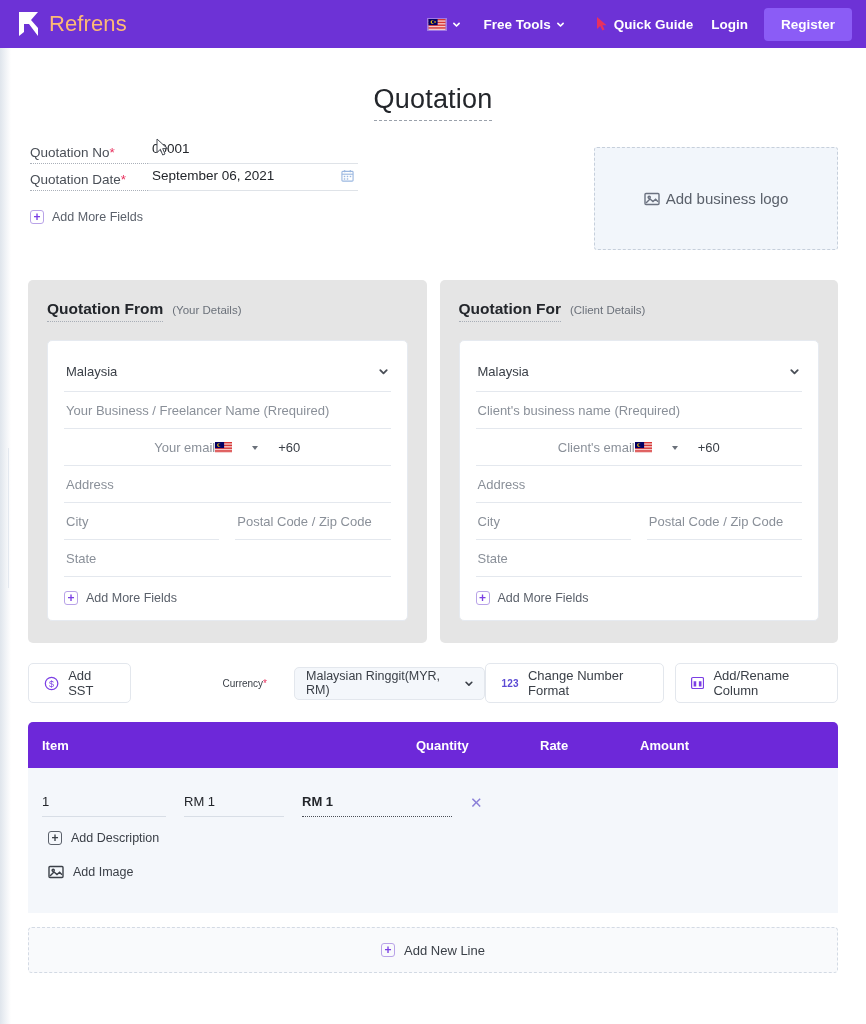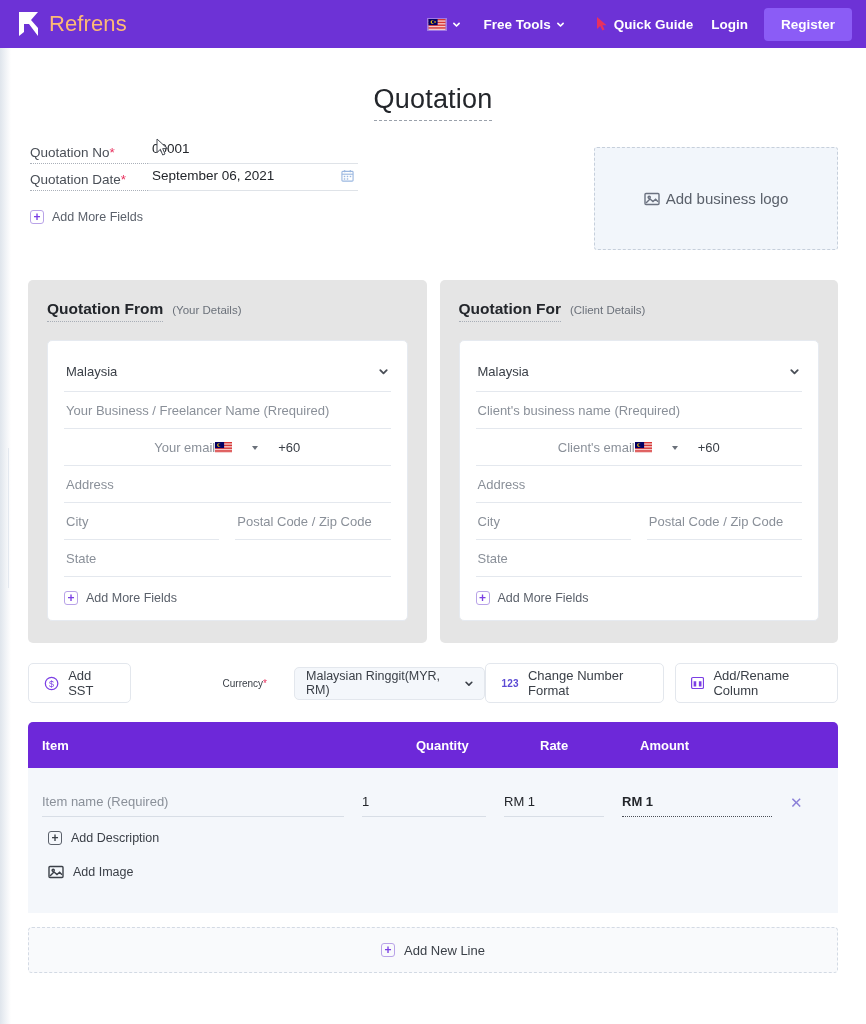--- a/index.html
+++ b/index.html
@@ -473,21 +473,20 @@
   <div class="table">
     <div class="thead">
       <div class="c-item">Item</div>
       <div class="c-qty">Quantity</div>
       <div class="c-rate">Rate</div>
       <div class="c-amt">Amount</div>
       <div class="c-del"></div>
     </div>
     <div class="tbody">
       <div class="trow">
-        <div class="c-item cell ph u-solid">Item name (Required)</div>
         <div class="c-qty cell u-solid">1</div>
         <div class="c-rate cell u-solid">RM 1</div>
         <div class="c-amt cell bold u-dotted">RM 1</div>
         <div class="del-x">✕</div>
       </div>
       <div class="row-actions">
         <div class="row-act">
           <span class="plus-box-dark">+</span>
           <span>Add Description</span>
         </div>

